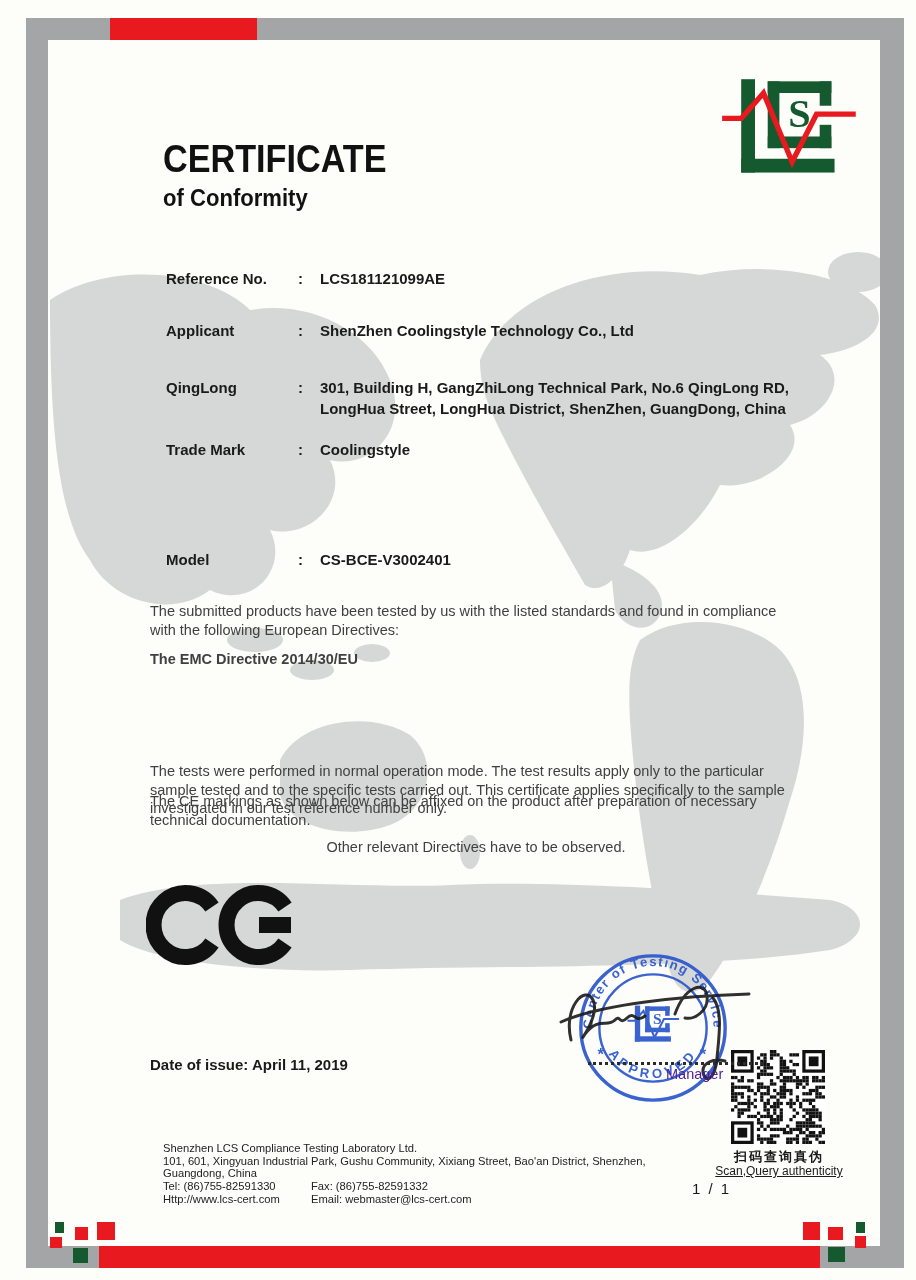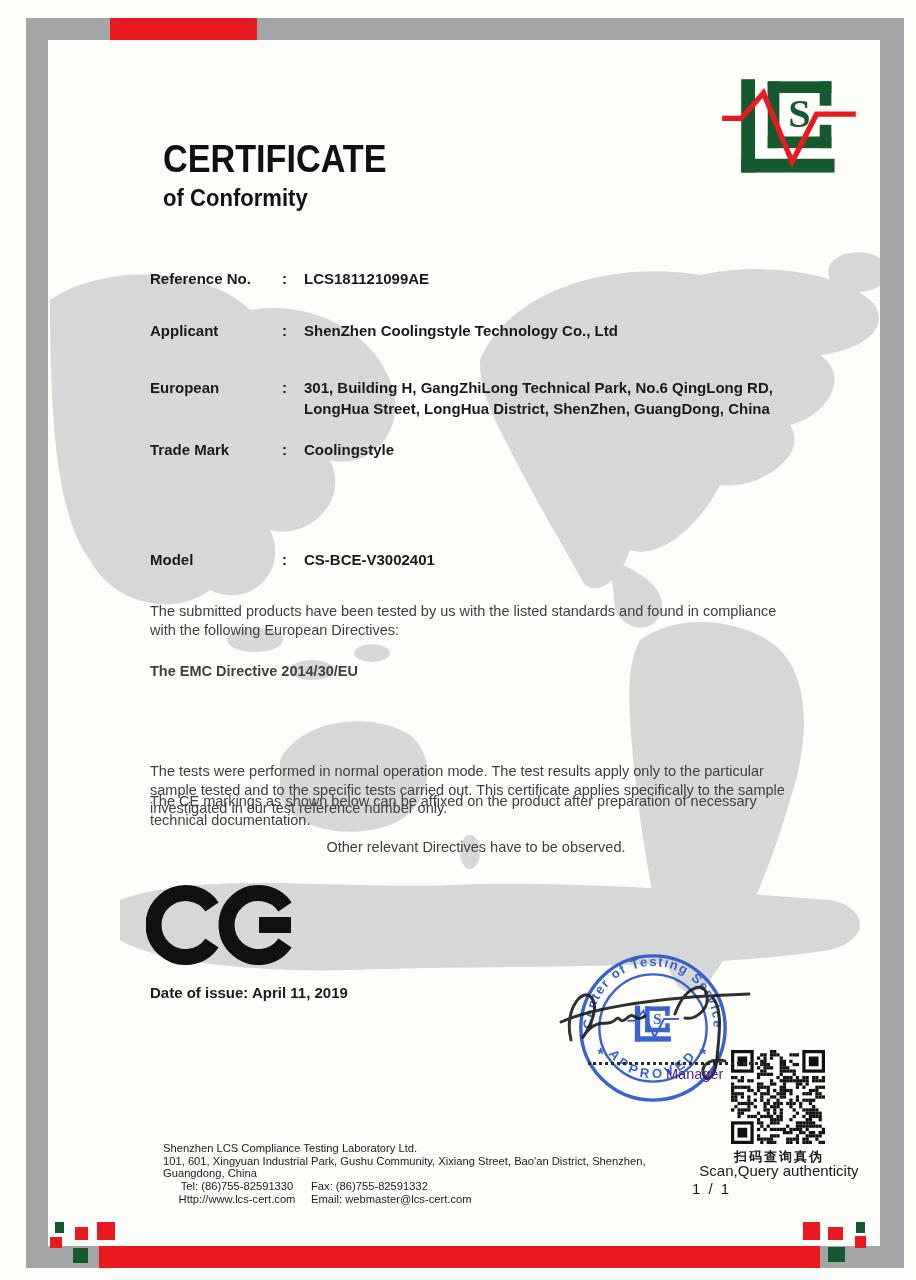--- a/index.html
+++ b/index.html
@@ -8,35 +8,35 @@
   .abs{position:absolute;}
   
   .bar{position:absolute;background:#a3a5a7;}
   .red{background:#e8191f;}
   .green{background:#15592f;}
   .sq{position:absolute;}
   
   .title{font-size:38px;font-weight:bold;color:#111;letter-spacing:0px;transform:scaleX(.9);transform-origin:left;white-space:nowrap;}
   .subtitle{font-size:24px;font-weight:bold;color:#111;transform:scaleX(.92);transform-origin:left;white-space:nowrap;}
   
-  .field{position:absolute;left:150px;font-size:15px;font-weight:bold;line-height:21px;}
+  .field{position:absolute;left:166px;font-size:15px;font-weight:bold;line-height:21px;}
   .flabel{display:inline-block;width:132px;vertical-align:top;}
   .fcolon{display:inline-block;width:22px;vertical-align:top;}
   .fvalue{display:inline-block;width:488px;vertical-align:top;}
   
   .para{position:absolute;left:150px;width:652px;font-size:14.5px;line-height:18.5px;color:#404040;}
-  .bold{font-weight:bold;margin-top:12px;}
+  .bold{font-weight:bold;}
   
   .footer{position:absolute;left:163px;top:1142px;font-size:11.2px;line-height:12.7px;color:#222;}
-  .c1{display:inline-block;width:148px;text-align:center;}
+  .c1{display:inline-block;width:148px;}
   .qr-cap{position:absolute;left:694px;top:1150px;width:170px;text-align:center;}
   .qr-cap .cn{font-size:13px;font-weight:bold;letter-spacing:2px;line-height:14px;}
-  .qr-cap .en{font-size:15px;line-height:14px;}
+  .qr-cap .en{font-size:12px;line-height:14px;text-decoration:underline;}
   .pagenum{position:absolute;left:692px;top:1180px;font-size:15px;font-weight:normal;letter-spacing:2px;}
-  .dateline{position:absolute;left:150px;top:984px;font-size:15px;font-weight:bold;}
+  .dateline{position:absolute;left:150px;top:1056px;font-size:15px;font-weight:bold;}
   .manager{position:absolute;left:666px;top:1066px;font-size:14.5px;color:#4c1d95;}
   .dotline{position:absolute;left:588px;top:1048px;width:176px;height:14px;border-bottom:3px dotted #2a2a2a;}
   svg{display:block;}
 </style>
 </head>
 <body>
 
 <div class="page">
 
   <svg class="abs" style="left:50px;top:240px;z-index:1;" width="840" height="780" viewBox="0 0 840 780">
@@ -91,21 +91,21 @@
   <div class="abs title" style="left:163px;top:138px;z-index:5;">CERTIFICATE</div>
   <div class="abs subtitle" style="left:163px;top:184px;z-index:5;">of Conformity</div>
 
   <div class="field" style="top:268px;z-index:5;">
     <span class="flabel">Reference No.</span><span class="fcolon">:</span><span class="fvalue">LCS181121099AE</span>
   </div>
   <div class="field" style="top:320px;z-index:5;">
     <span class="flabel">Applicant</span><span class="fcolon">:</span><span class="fvalue">ShenZhen Coolingstyle Technology Co., Ltd</span>
   </div>
   <div class="field" style="top:377px;z-index:5;">
-    <span class="flabel">European</span><span class="fcolon">:</span><span class="fvalue">301, Building H, GangZhiLong Technical Park, No.6 QingLong RD, LongHua Street, LongHua District, ShenZhen, GuangDong, China</span>
+    <span class="flabel">QingLong</span><span class="fcolon">:</span><span class="fvalue">301, Building H, GangZhiLong Technical Park, No.6 QingLong RD, LongHua Street, LongHua District, ShenZhen, GuangDong, China</span>
   </div>
   <div class="field" style="top:439px;z-index:5;">
     <span class="flabel">Trade Mark</span><span class="fcolon">:</span><span class="fvalue">Coolingstyle</span>
   </div>
   <div class="field" style="top:549px;z-index:5;">
     <span class="flabel">Model</span><span class="fcolon">:</span><span class="fvalue">CS-BCE-V3002401</span>
   </div>
 
   <div class="para" style="top:602px;z-index:5;">The submitted products have been tested by us with the listed standards and found in compliance with the following European Directives:</div>
   <div class="para bold" style="top:650px;z-index:5;">The EMC Directive 2014/30/EU</div>

